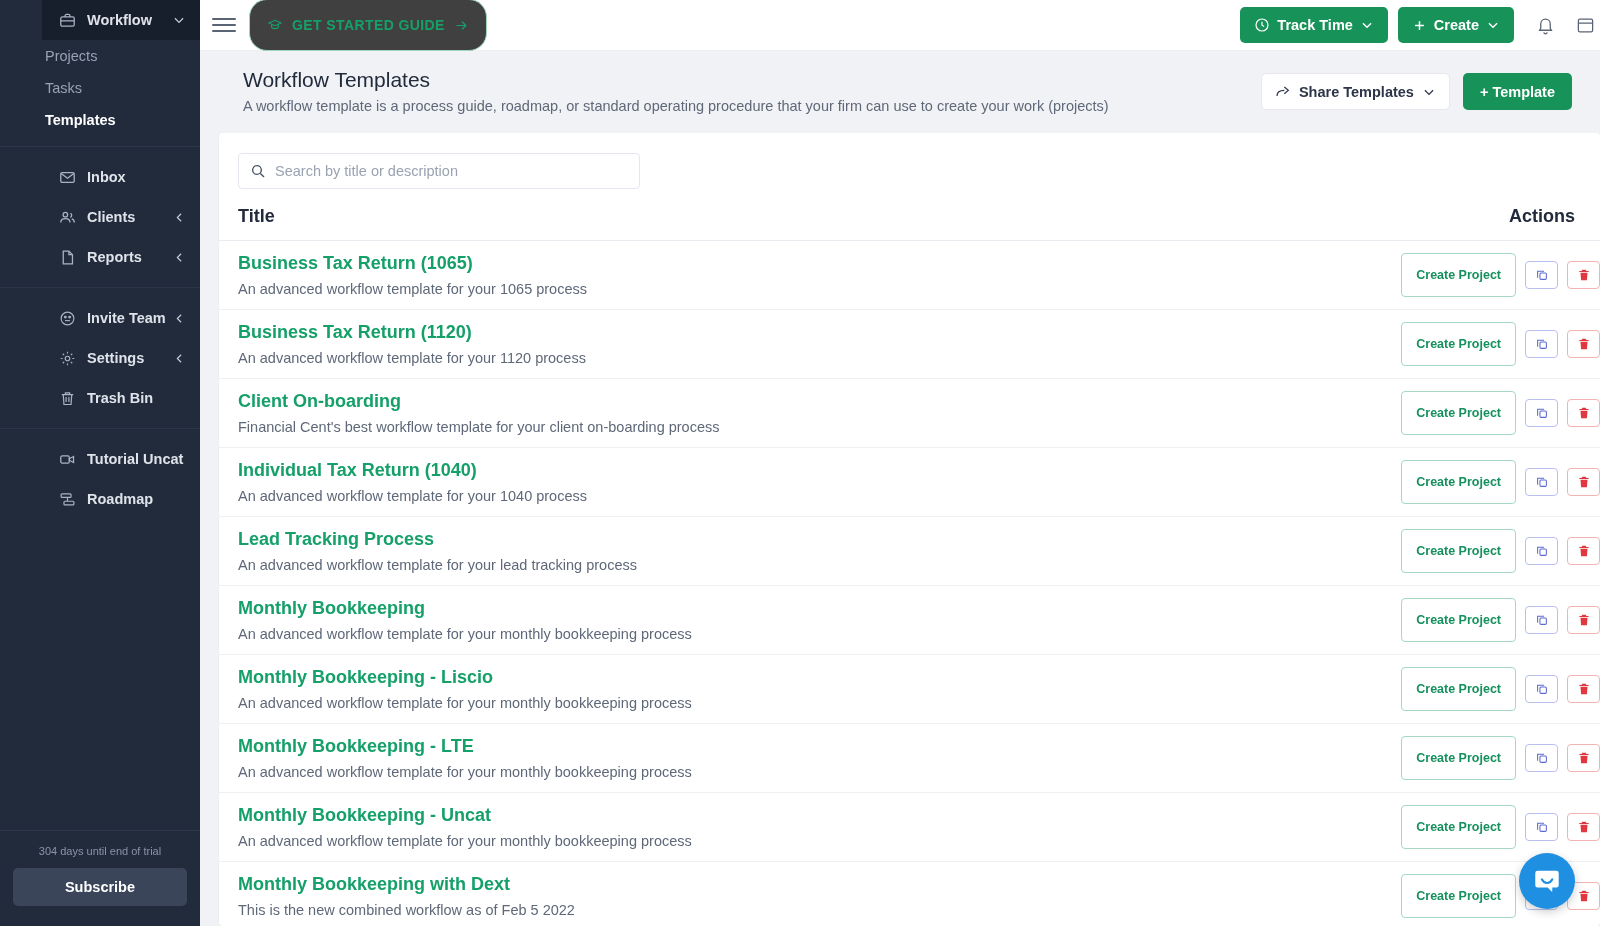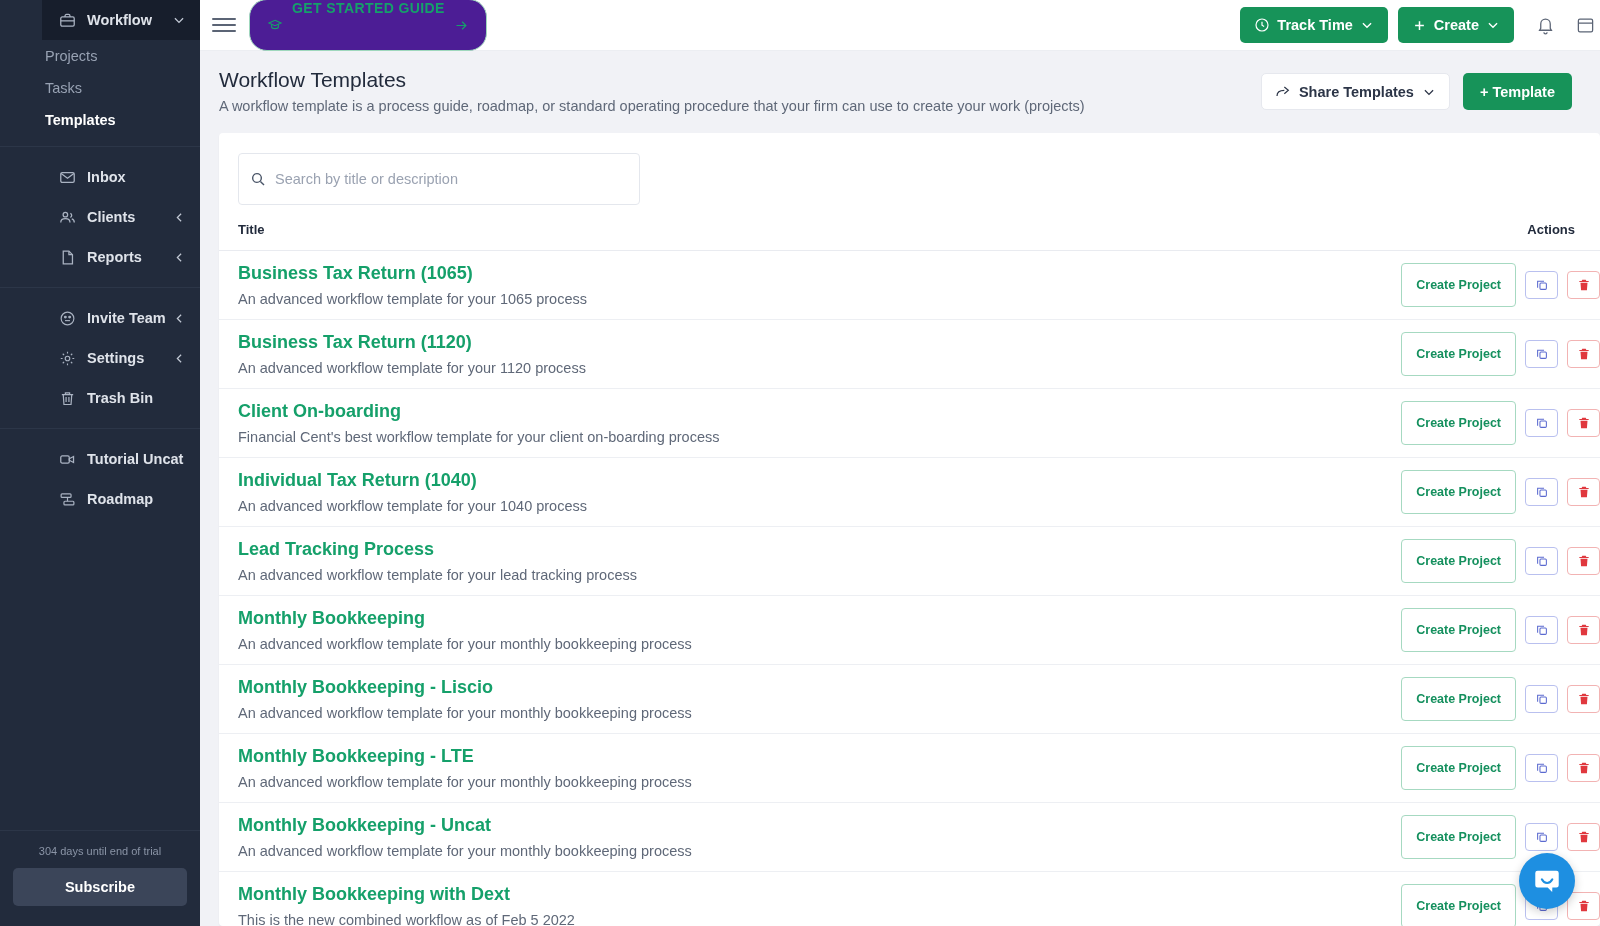--- a/index.html
+++ b/index.html
@@ -97,24 +97,24 @@
     border-bottom: 1px solid #eceef2;
   }
   .hamburger {
     width: 24px; height: 24px;
     display: flex; flex-direction: column; justify-content: center; gap: 4px;
     cursor: pointer; margin-right: 13px;
   }
   .hamburger span { display: block; height: 2px; background: #5b6475; border-radius: 1px; }
 
   .guide-btn {
-    display: flex; gap: 9px;
+    display: flex; align-items: center; gap: 9px;
     height: 52px; padding: 0 17px;
     border: 1px solid #9fd8bd; border-radius: 18px;
-    background: #4c1d95;
+    background: #404040;
     color: #15a06a; font-size: 14px; font-weight: bold;
     letter-spacing: .4px;
     cursor: pointer;
     font-family: "Liberation Sans", sans-serif;
   }
 
   .topbar-spacer { flex: 1; }
 
   .green-btn {
     display: flex; align-items: center; gap: 7px;
@@ -131,21 +131,21 @@
     display: flex; align-items: center; justify-content: center;
     color: #5b6475; cursor: pointer;
     margin-left: 14px;
   }
 
   
   #page-head {
     padding: 17px 28px 0 19px;
     display: flex; align-items: flex-start;
   }
-  .head-left { flex: 1; }
+  .head-left { flex: 1; margin-left: 24px; }
   .page-title {
     font-size: 21px; color: #222b3c; font-weight: normal;
     margin-bottom: 6px;
   }
   .page-sub { font-size: 14.5px; color: #5f6878; }
 
   .head-right { display: flex; align-items: center; padding-top: 5px; }
   .white-btn {
     display: flex; align-items: center; gap: 8px;
     height: 37px; padding: 0 13px;
@@ -170,39 +170,39 @@
     margin: 19px 0 0 19px;
     background: #ffffff;
     border-radius: 4px;
     flex: 1;
     min-width: 1381px;
     overflow: hidden;
     box-shadow: 0 1px 2px rgba(30,40,60,.05);
   }
   .search-wrap { padding: 20px 0 0 19px; }
   .search-box {
-    width: 402px; height: 52px;
+    width: 402px; height: 36px;
     border: 1px solid #e4e7ed; border-radius: 4px;
     display: flex; align-items: center;
     padding: 0 11px;
   }
   .search-box .si { color: #4a5568; display: flex; align-items: center; margin-right: 9px; }
   .search-box input {
     border: none; outline: none; flex: 1;
     font-size: 14.5px; color: #2c3547;
     font-family: "Liberation Sans", sans-serif;
     background: transparent;
   }
   .search-box input::placeholder { color: #9aa2b1; }
 
   
   table.tmpl-table { width: 100%; border-collapse: collapse; margin-top: 17px; }
   table.tmpl-table th {
     text-align: left;
-    font-size: 13px; font-weight: bold; color: #222b3c;
+    font-size: 18px; font-weight: bold; color: #222b3c;
     padding: 0 0 13px 19px;
     border-bottom: 1px solid #e9ebf0;
   }
   table.tmpl-table th.actions-th { text-align: right; padding-right: 25px; }
   table.tmpl-table td {
     border-bottom: 1px solid #edeff3;
     vertical-align: middle;
     padding: 12px 0 12px 19px;
   }
   td.actions-td { padding-right: 32px; text-align: right; white-space: nowrap; }

